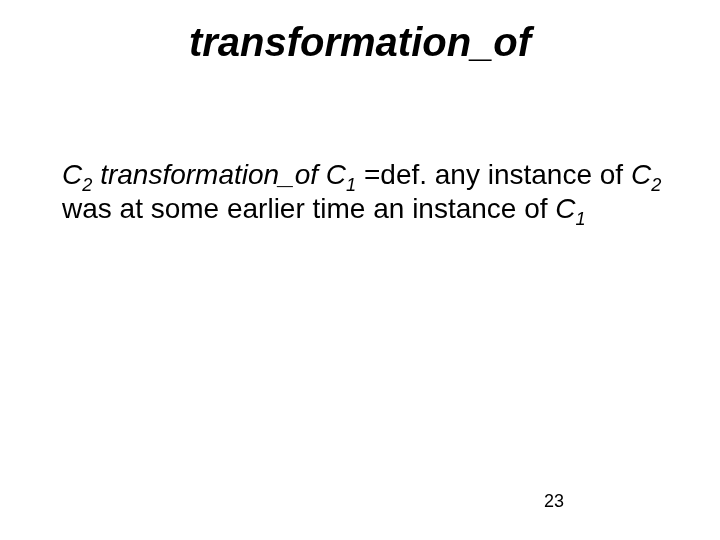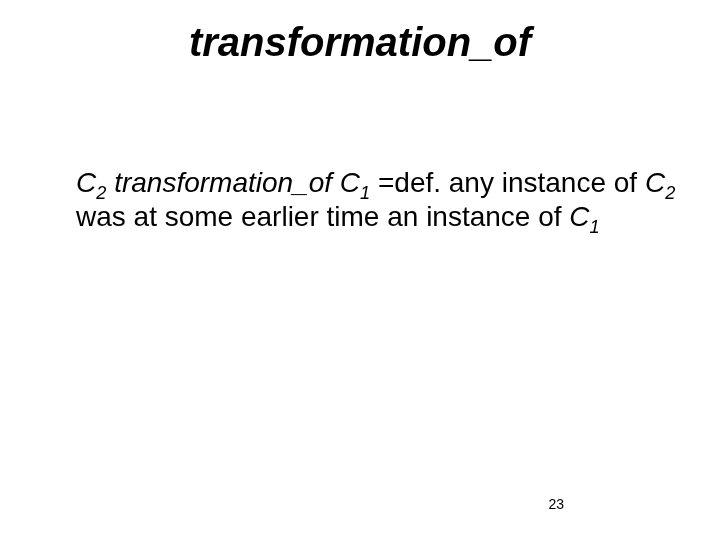--- a/index.html
+++ b/index.html
@@ -24,40 +24,39 @@
     left: 0;
     width: 720px;
     text-align: center;
     font-size: 40px;
     font-weight: bold;
     font-style: italic;
   }
   .body {
     position: absolute;
     top: 158px;
-    left: 76px;
+    left: 62px;
     width: 610px;
     font-size: 28px;
     line-height: 1.2;
-    margin-top: 8px;
   }
   .body .italic {
     font-style: italic;
   }
   .body sub {
     font-size: 0.65em;
     vertical-align: sub;
     line-height: 0;
     font-style: inherit;
   }
   .pagenum {
     position: absolute;
     right: 32px;
     bottom: 28px;
-    font-size: 14px;
+    font-size: 18px;
     text-align: right;
   }
 </style>
 </head>
 <body>
 
 <div class="slide">
 
   <div class="title">transformation_of</div>
 

